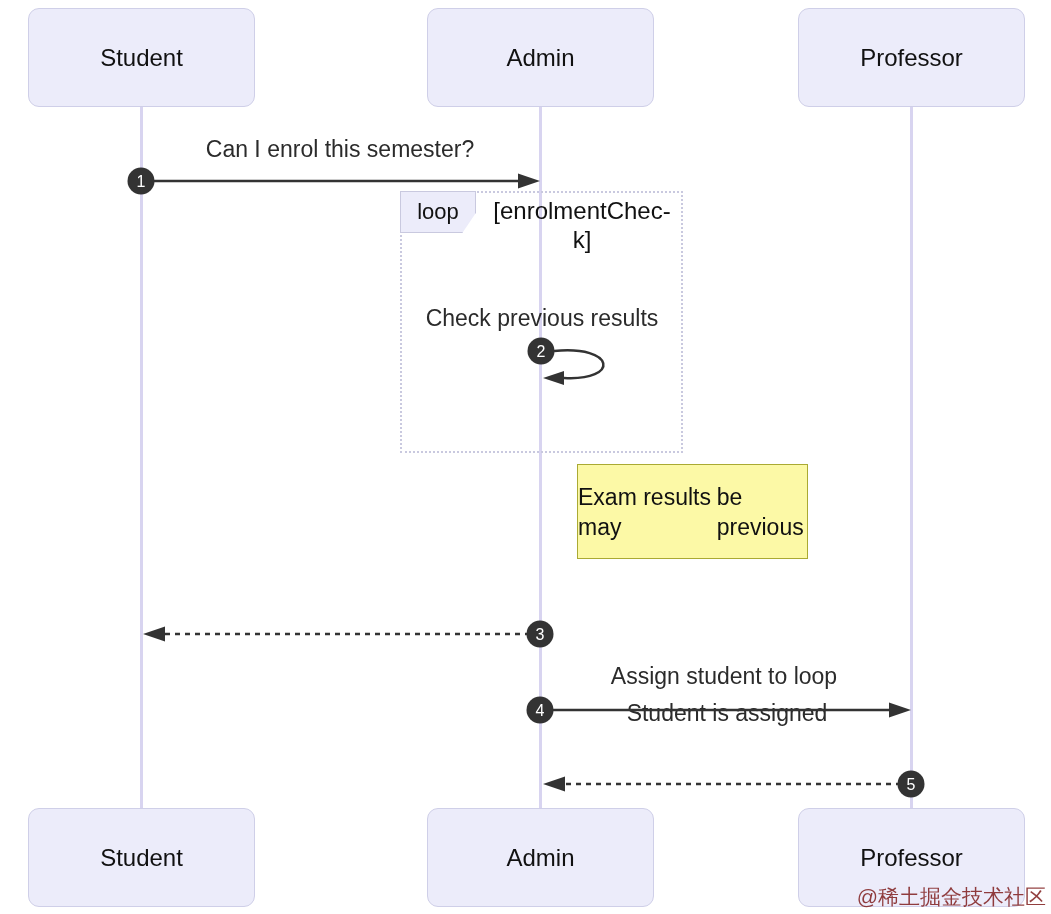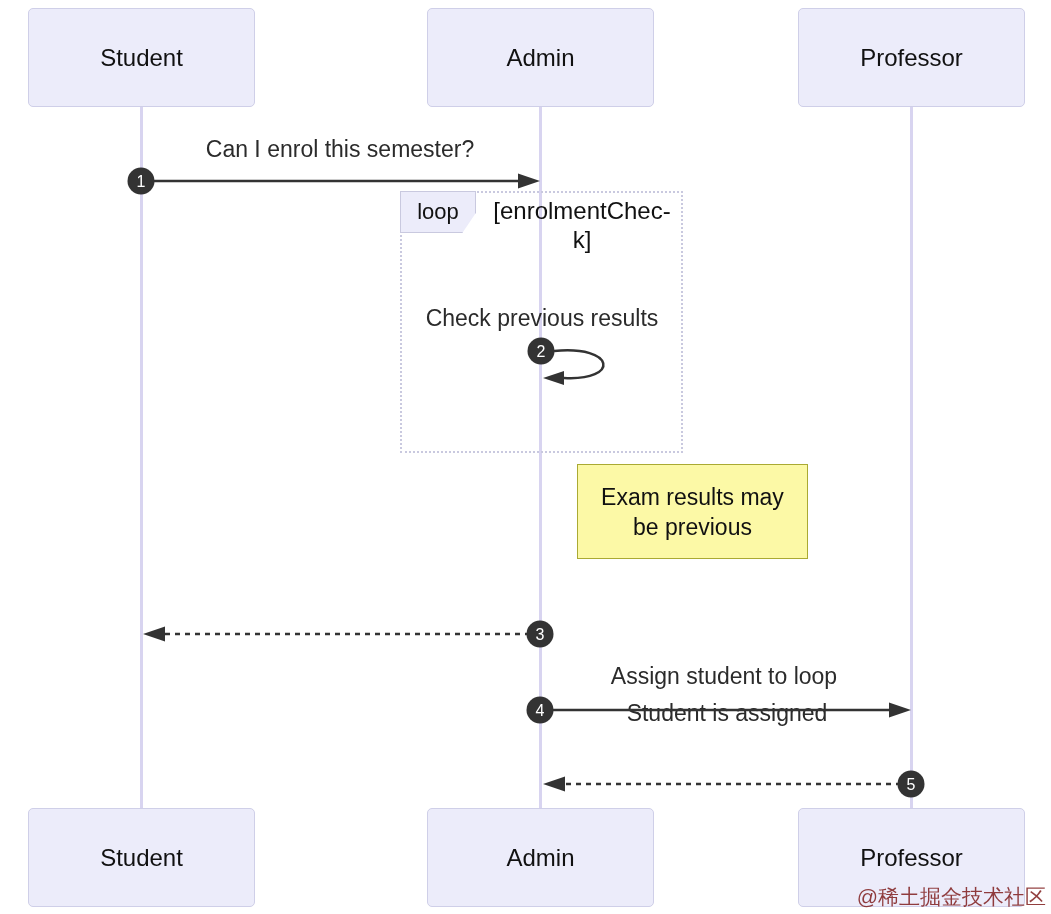--- a/index.html
+++ b/index.html
@@ -19,21 +19,21 @@
     height: 701px;
     width: 3px;
     background: #d8d4f0;
   }
   .actor {
     position: absolute;
     width: 227px;
     height: 99px;
     background: #ececfa;
     border: 1px solid #cfcfe8;
-    border-radius: 5px;
+    border-radius: 11px;
     display: flex;
     align-items: center;
     justify-content: center;
     font-size: 24px;
     color: #111111;
     z-index: 2;
   }
   .msg-label {
     position: absolute;
     transform: translateX(-50%);
@@ -94,21 +94,21 @@
   }
   .note {
     position: absolute;
     left: 577px;
     top: 464px;
     width: 231px;
     height: 95px;
     background: #fcf9a6;
     border: 1px solid #aaaa33;
     display: flex;
-    flex-direction: column;
+    flex-direction: row;
     align-items: center;
     justify-content: center;
     font-size: 23px;
     line-height: 30px;
     color: #111111;
     z-index: 4;
   }
   .arrows {
     position: absolute;
     left: 0; top: 0;

